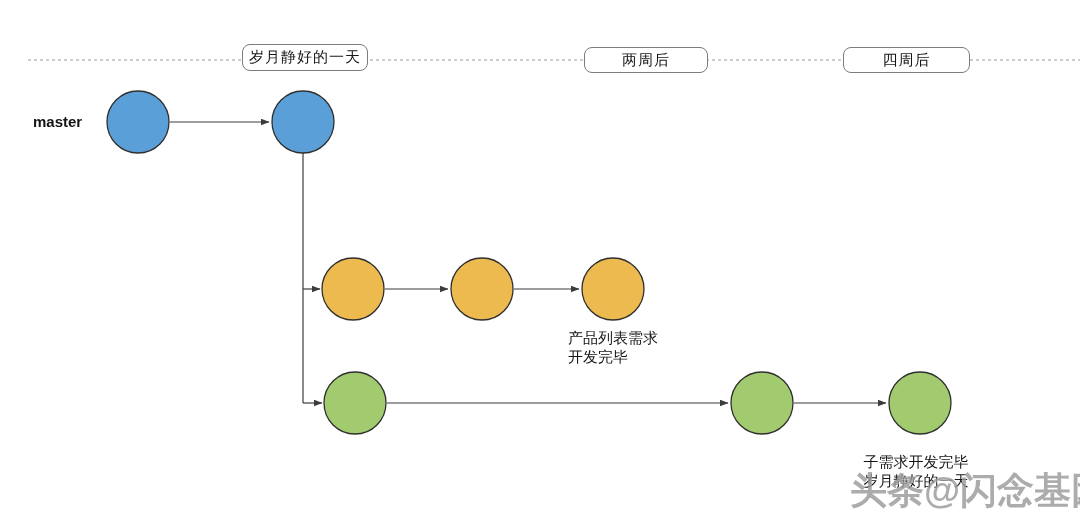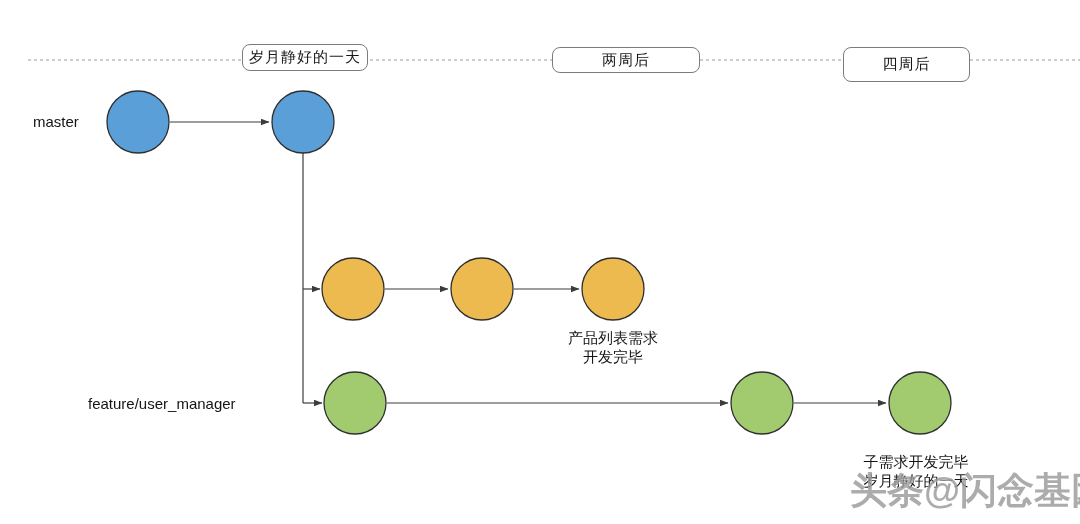--- a/index.html
+++ b/index.html
@@ -7,27 +7,27 @@
     position:relative;width:1080px;height:524px;background:#ffffff;
     font-family:"Liberation Sans","DejaVu Sans",sans-serif;overflow:hidden;
   }
   .canvas svg{position:absolute;left:0;top:0;}
   .tl-box{
     position:absolute;box-sizing:border-box;border:1.5px solid #7c7c7c;border-radius:8px;
     background:#ffffff;font-size:15px;color:#161616;display:flex;align-items:center;
     justify-content:center;letter-spacing:1px;z-index:2;
   }
   .tl-a{left:242px;top:44px;width:126px;height:27px}
-  .tl-b{left:552px;top:47px;width:148px;height:26px}
-  .tl-c{left:843px;top:47px;width:127px;height:35px}
-  .branch-label{position:absolute;font-size:15px;font-weight:normal;color:#141414;white-space:nowrap;z-index:2}
+  .tl-b{left:584px;top:47px;width:124px;height:26px}
+  .tl-c{left:843px;top:47px;width:127px;height:26px}
+  .branch-label{position:absolute;font-size:15px;font-weight:bold;color:#141414;white-space:nowrap;z-index:2}
   .bl-master{left:33px;top:113px}
   .bl-pl{left:92px;top:281px}
   .bl-um{left:88px;top:395px}
-  .annot{position:absolute;font-size:15px;color:#141414;text-align:center;line-height:19px;
+  .annot{position:absolute;font-size:15px;color:#141414;text-align:left;line-height:19px;
     transform:translateX(-50%);white-space:nowrap;z-index:2}
   .an-1{left:613px;top:328px}
   .an-2{left:916px;top:452px}
   .watermark{
     position:absolute;left:850px;top:466px;font-size:37px;font-weight:bold;
     color:#9b9b9b;opacity:.82;white-space:nowrap;z-index:3;letter-spacing:0;
     text-shadow:0 1px 0 rgba(255,255,255,.6);
   }
 </style>
 </head>
@@ -62,21 +62,20 @@
         <circle cx="762" cy="403" r="31" fill="#A2CB6F" stroke="#2f2f2f" stroke-width="1.3"></circle>
         <circle cx="920" cy="403" r="31" fill="#A2CB6F" stroke="#2f2f2f" stroke-width="1.3"></circle>
       </g>
   </svg>
 
   <div class="tl-box tl-a">岁月静好的一天</div>
   <div class="tl-box tl-b">两周后</div>
   <div class="tl-box tl-c">四周后</div>
 
   <div class="branch-label bl-master">master</div>
-  <div class="branch-label bl-um">feature/user_manager</div>
 
   <div class="annot an-1">
     <div>产品列表需求</div>
     <div>开发完毕</div>
   </div>
   <div class="annot an-2">
     <div>子需求开发完毕</div>
     <div>岁月静好的一天</div>
   </div>
 

